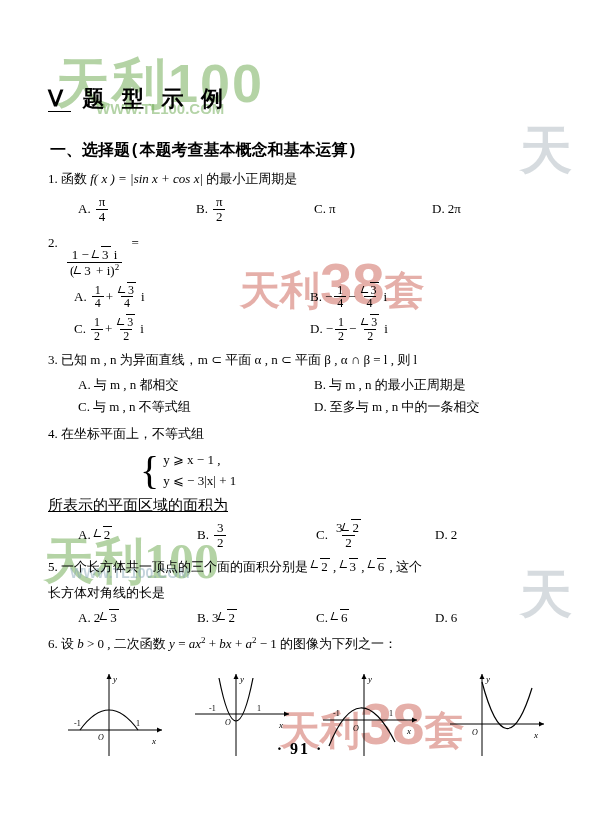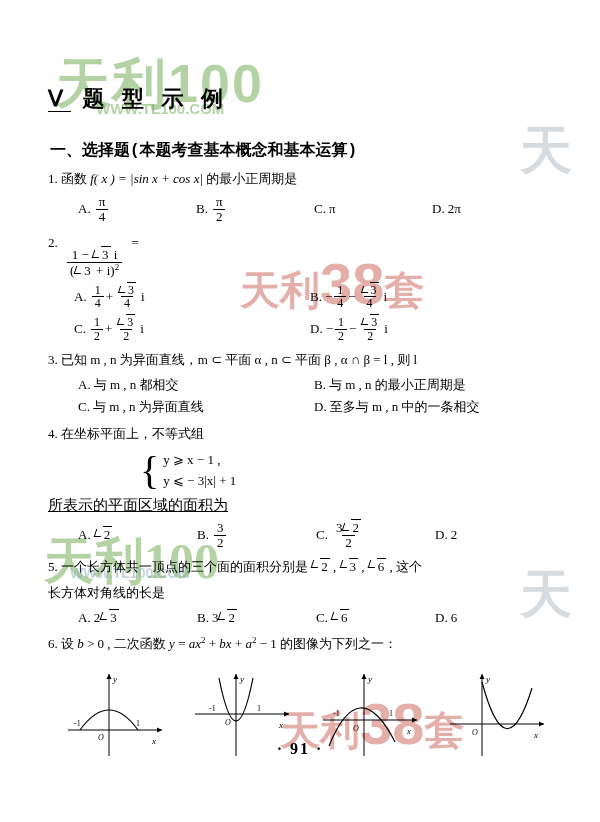--- a/index.html
+++ b/index.html
@@ -233,21 +233,21 @@
         <span>与 m , n 都相交</span>
       </div>
       <div class="opt">
         <span class="lab">B.</span>
         <span>与 m , n 的最小正周期是</span>
       </div>
     </div>
     <div class="opts opts-2" style="margin-top:-4px;">
       <div class="opt">
         <span class="lab">C.</span>
-        <span>与 m , n 为异面直线</span>
+        <span>与 m , n 不等式组</span>
       </div>
       <div class="opt">
         <span class="lab">D.</span>
         <span>至多与 m , n 中的一条相交</span>
       </div>
     </div>
 
     <div class="q" style="margin-top:4px;">
       <span class="qnum">4.</span>
       <span>在坐标平面上，不等式组</span>

